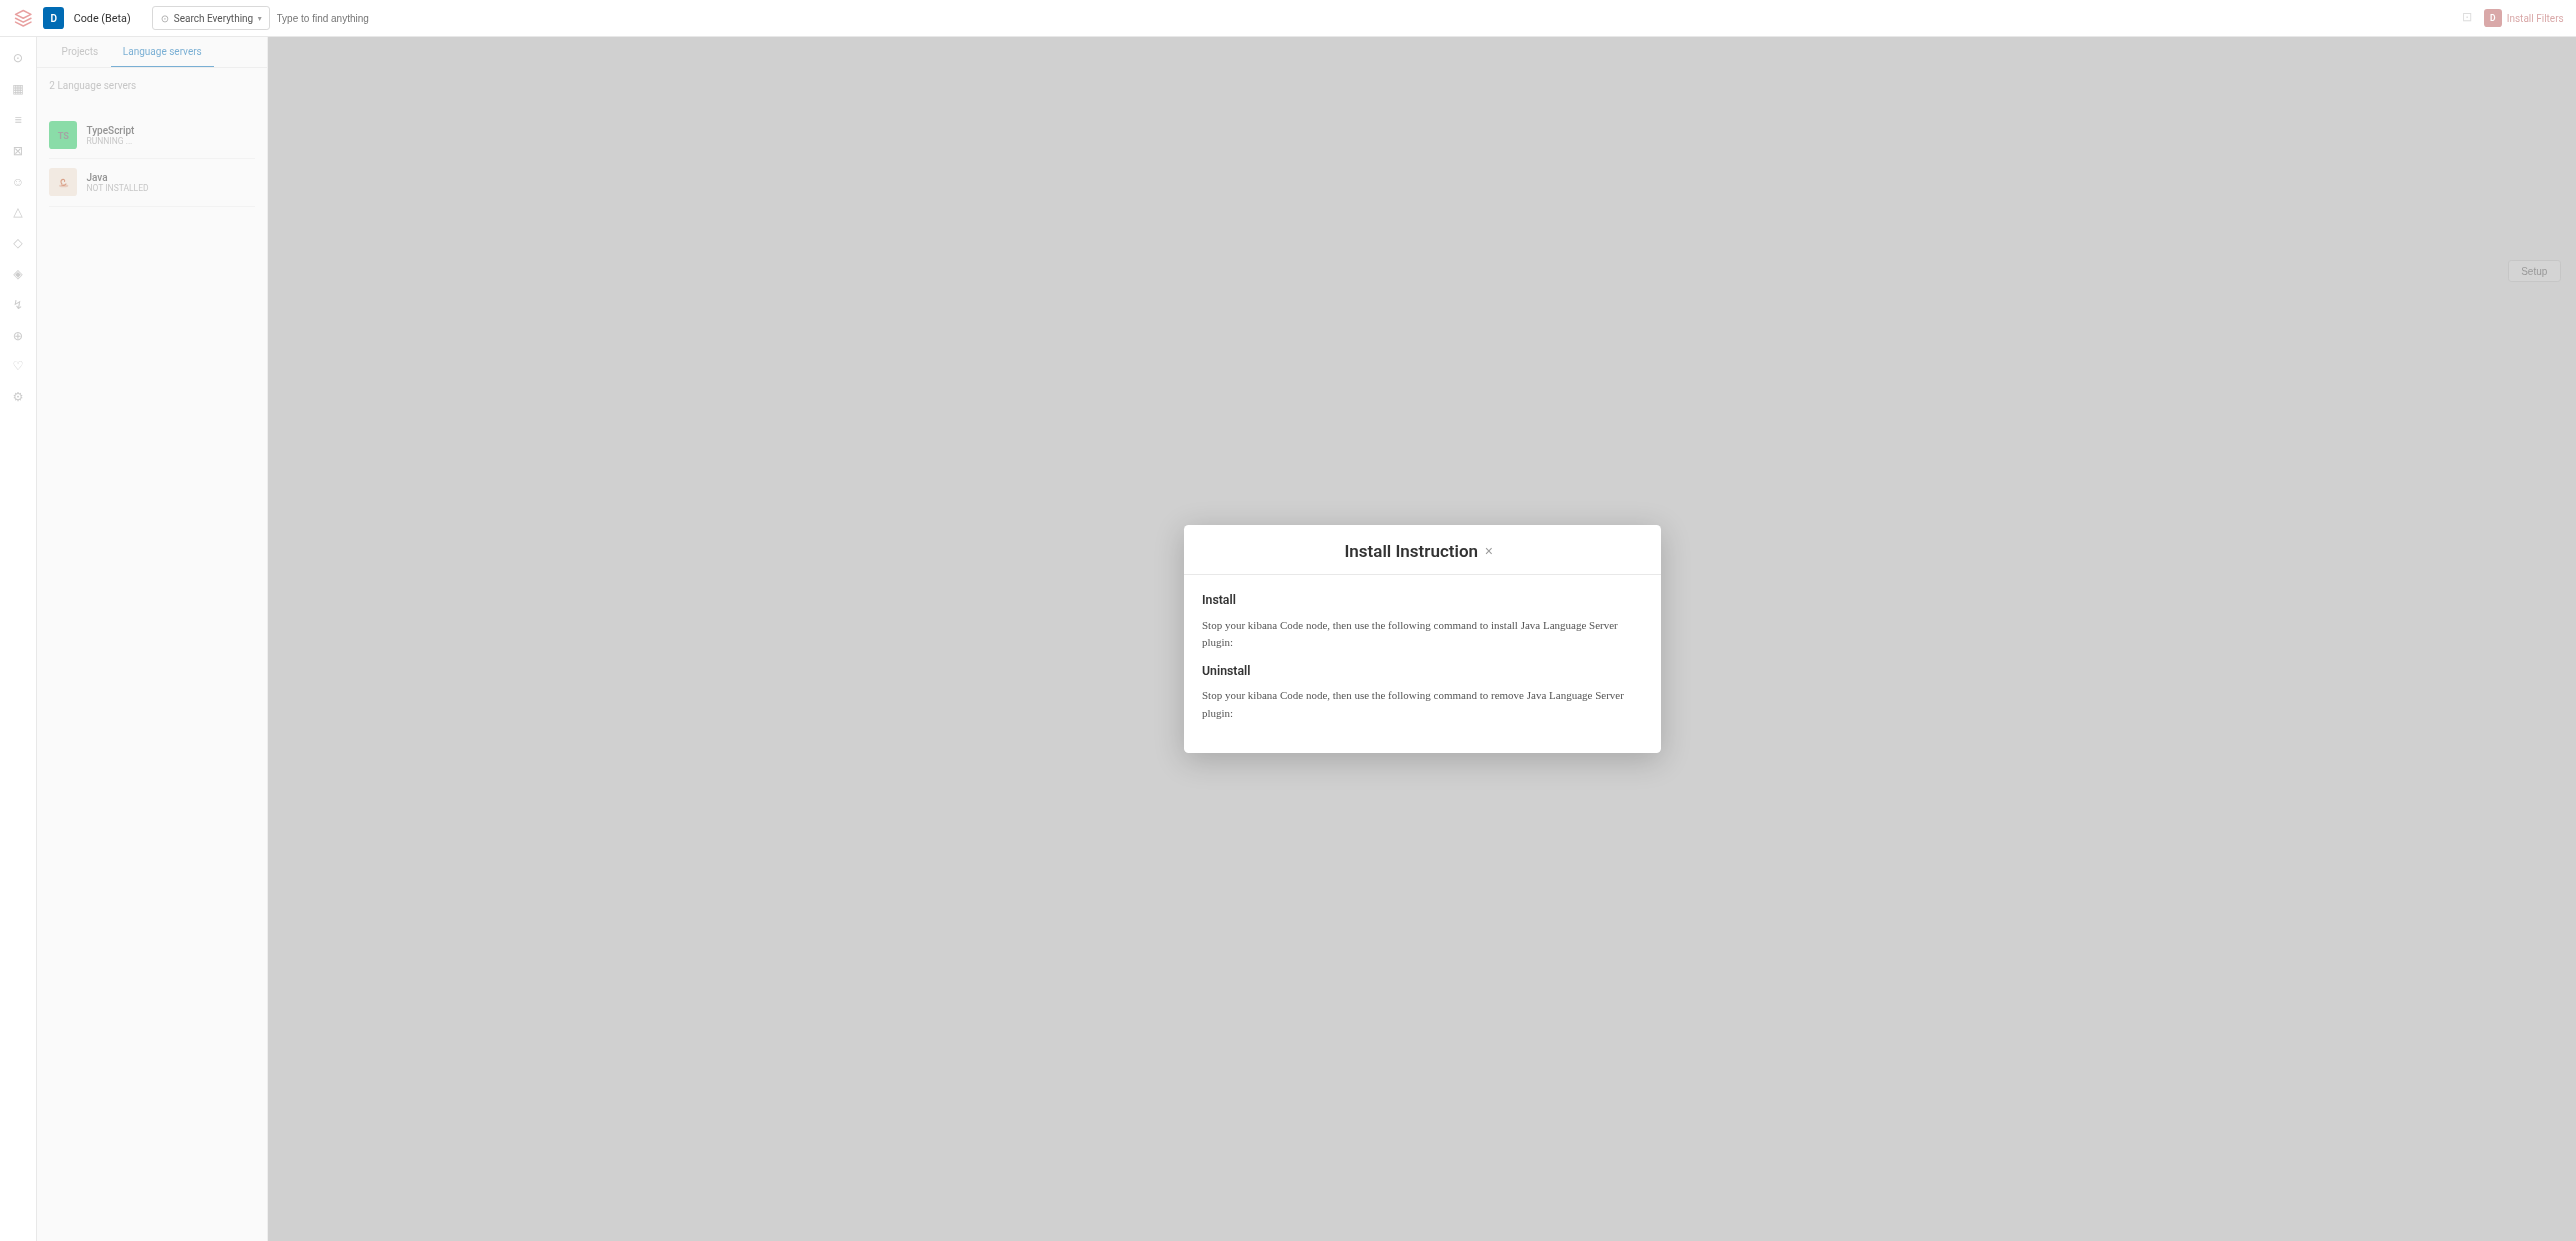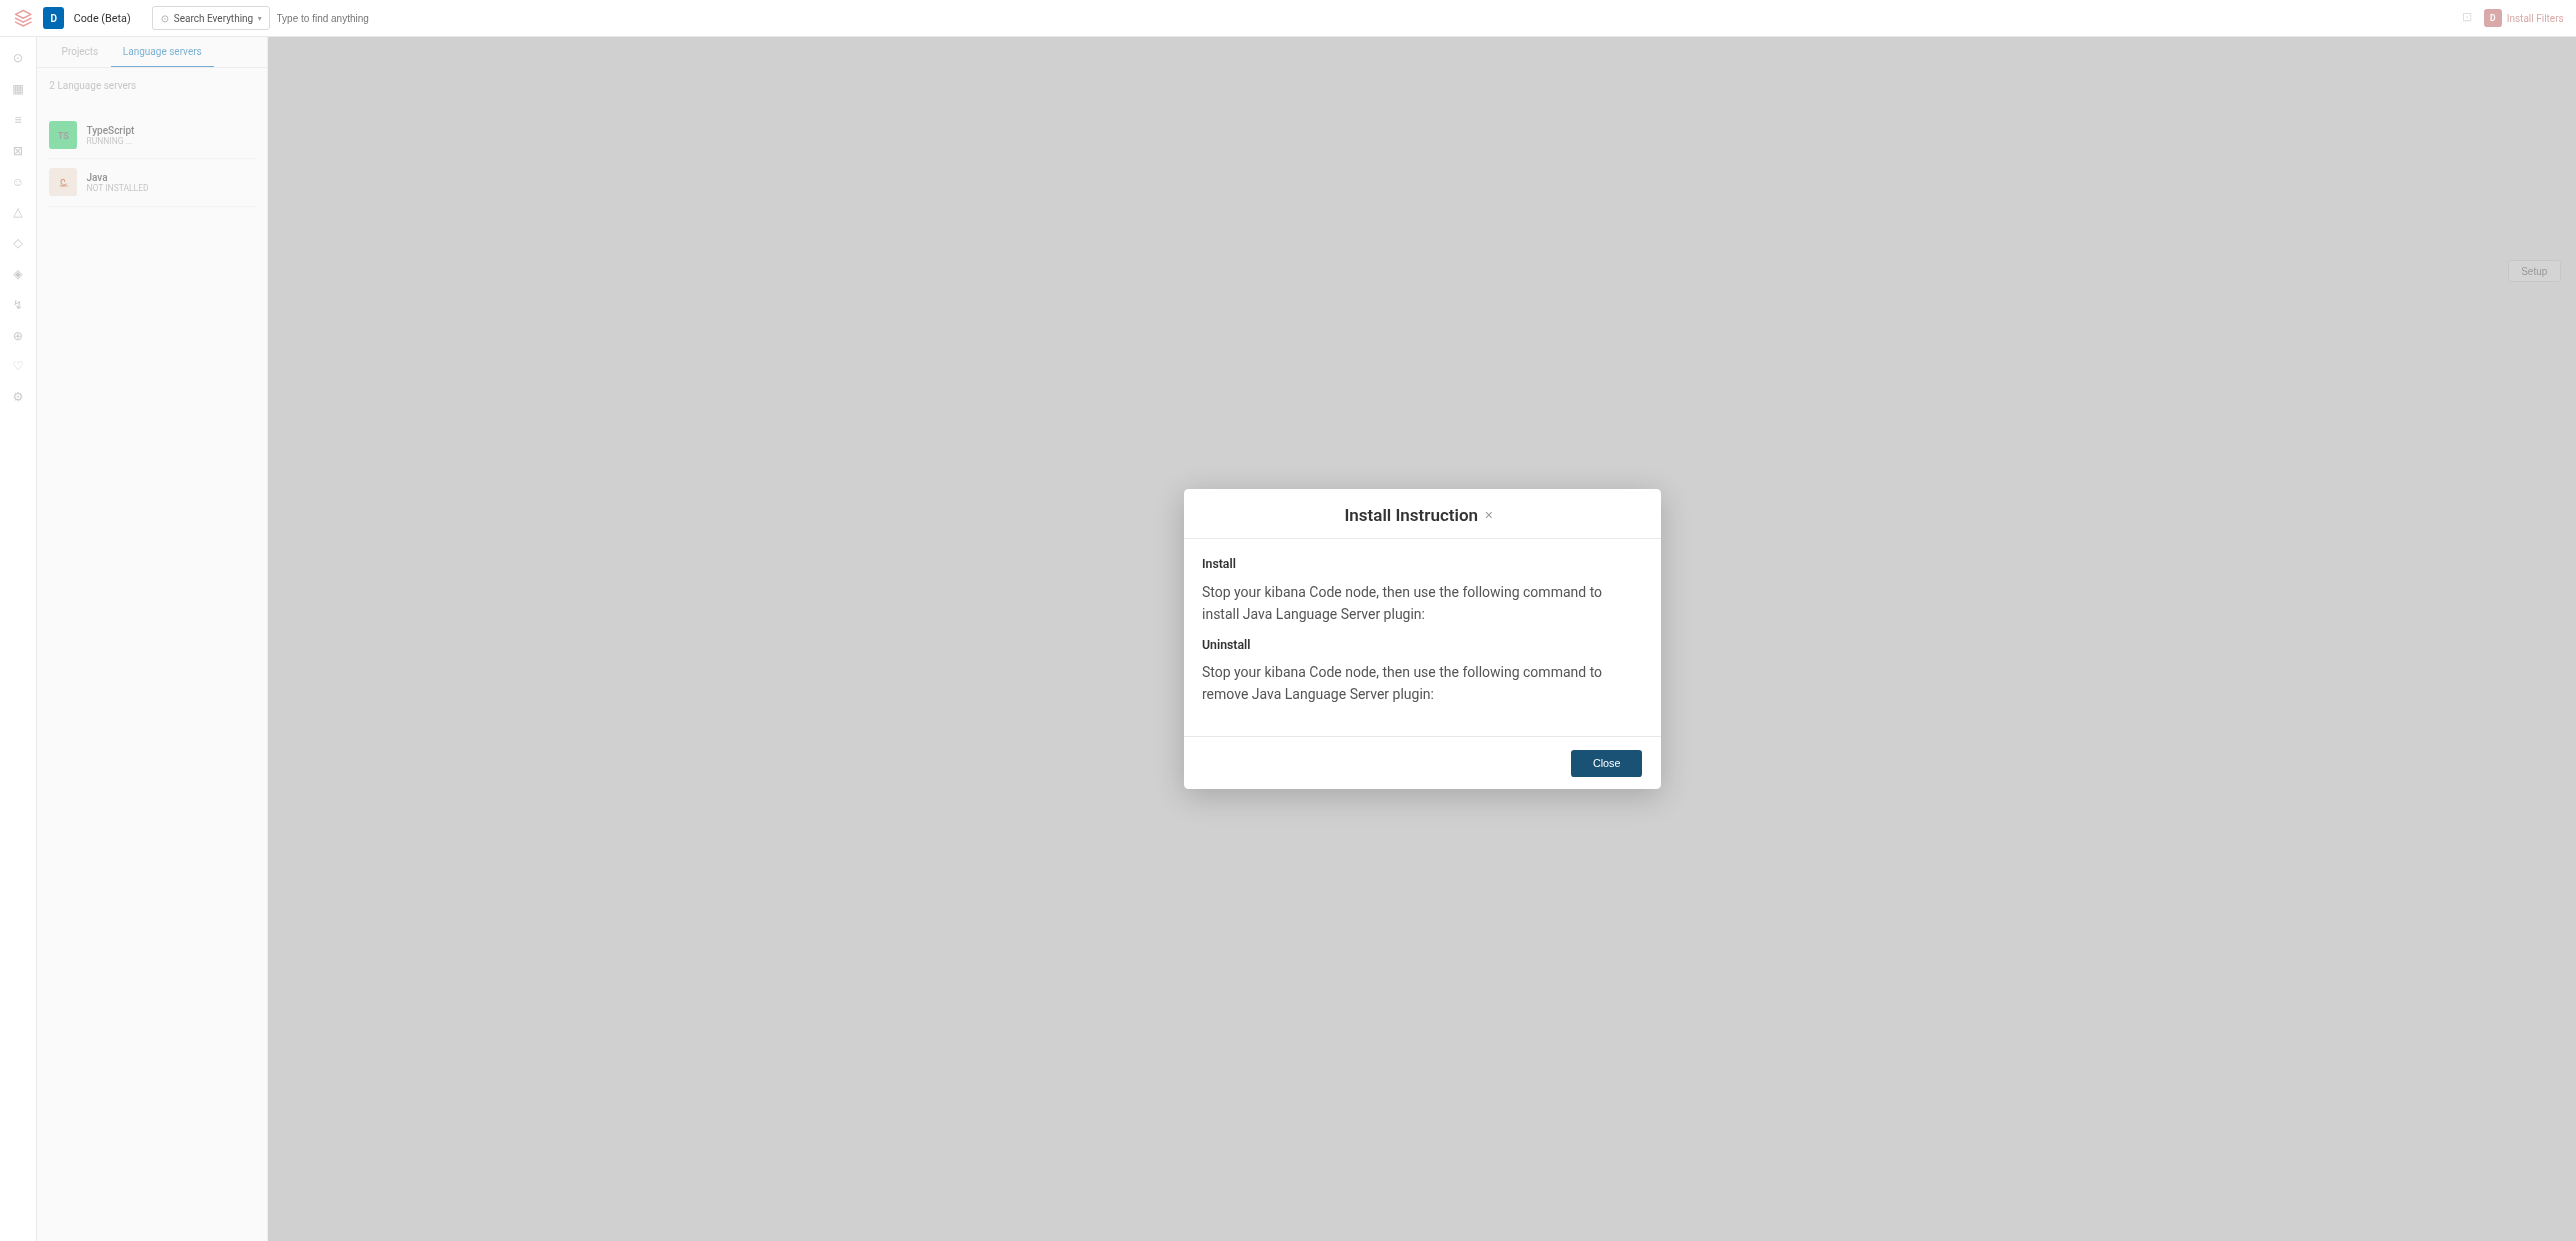--- a/index.html
+++ b/index.html
@@ -288,24 +288,25 @@
       overflow-y: auto;
       padding: 18.5px;
     }
     .modal-section-title {
       font-size: 12.3px;
       font-weight: 600;
       color: #333;
       margin-bottom: 9.2px;
     }
     .modal-section-text {
-      font-size: 14px;
+      font-size: 11px;
       color: #555;
       line-height: 1.6;
       margin-bottom: 12.3px;
+      font-family: Liberation Serif, serif;
     }
     .code-block {
       background: #f5f5f5;
       border-radius: 3.1px;
       padding: 12.3px;
       font-family: 'Courier New', Courier, monospace;
       font-size: 10px;
       color: #333;
       margin-bottom: 21.5px;
       white-space: pre-wrap;
@@ -432,21 +433,18 @@
 
         <div class="modal-body">
 
           <h3 class="modal-section-title">Install</h3>
           <p class="modal-section-text">Stop your kibana Code node, then use the following command to install Java Language Server plugin:</p>
 
           <h3 class="modal-section-title">Uninstall</h3>
           <p class="modal-section-text">Stop your kibana Code node, then use the following command to remove Java Language Server plugin:</p>
         </div>
 
-        <div class="modal-footer">
-          <button class="close-btn">Close</button>
-        </div>
       </div>
     </div>
   </div>
 
 </div>
 
 
 </body></html>

